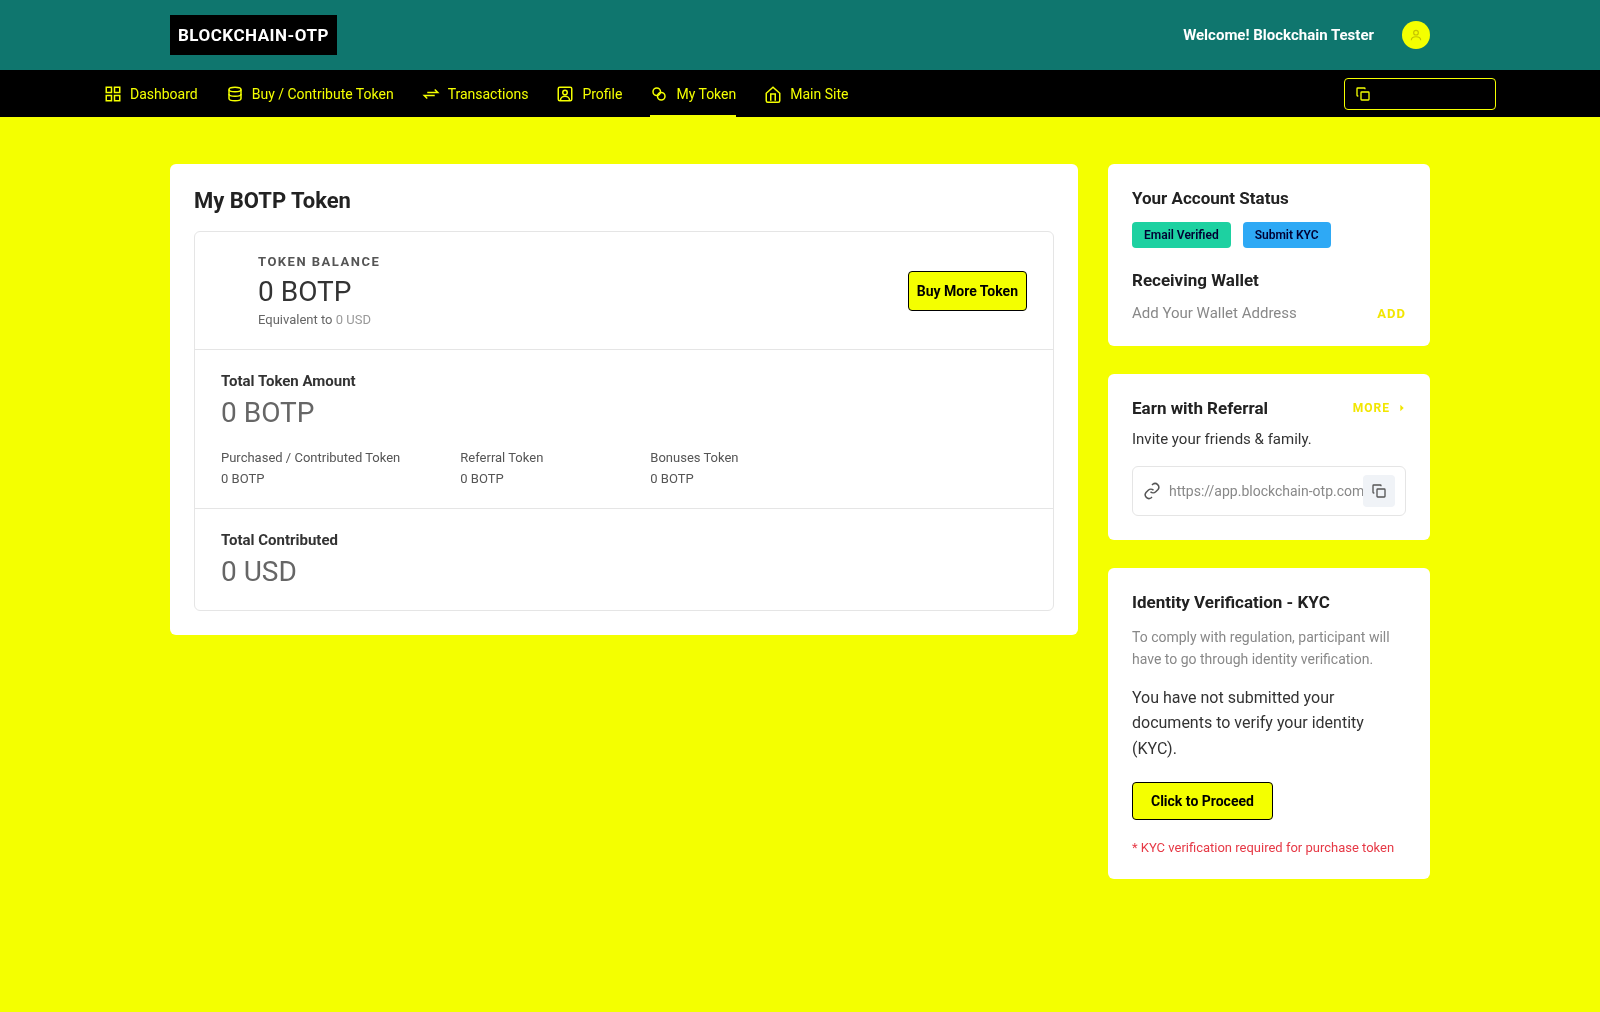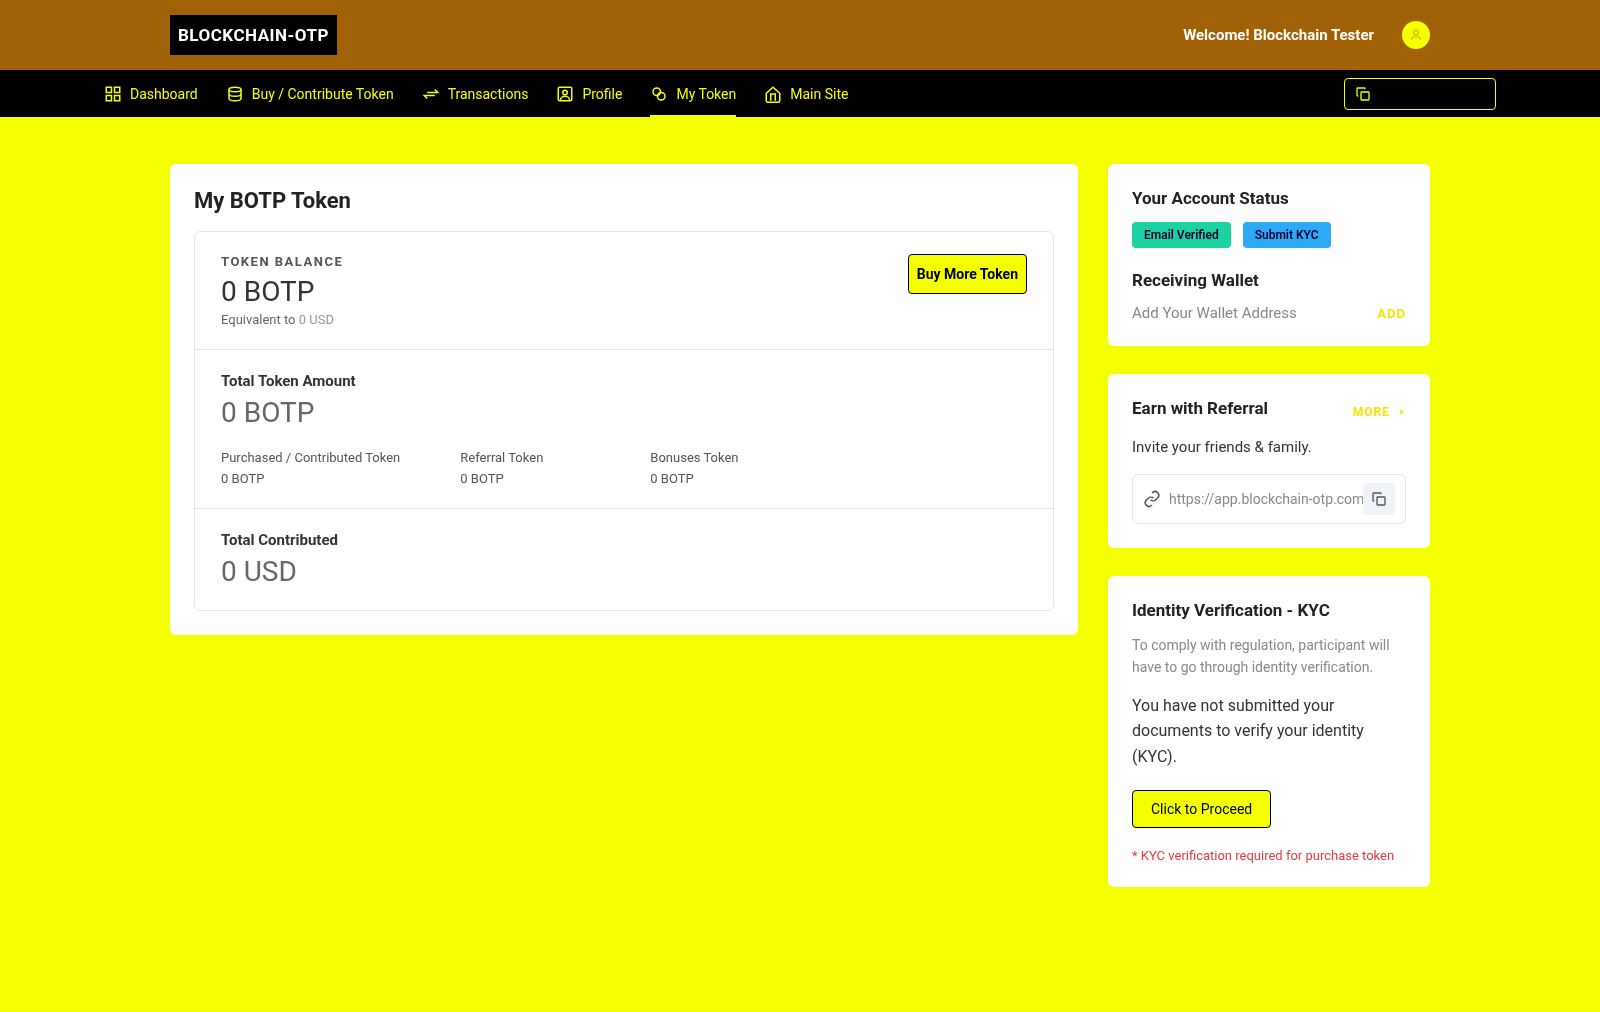--- a/index.html
+++ b/index.html
@@ -1,34 +1,34 @@
 <!DOCTYPE html>
 <html><head>
 <meta charset="utf-8">
 <style>
 * { margin:0; padding:0; box-sizing:border-box; font-family:-apple-system,BlinkMacSystemFont,"Segoe UI",Roboto,sans-serif; }
 body { background:#f4ff00; min-height:1012px; }
-.topbar { background:#a16207; height:70px; display:flex; align-items:center; justify-content:space-between; padding:0 170px; }
+.topbar { background:#0f766e; height:70px; display:flex; align-items:center; justify-content:space-between; padding:0 170px; }
 .logo { background:#000; color:#fff; font-weight:700; font-size:17px; padding:10px 8px; letter-spacing:0.5px; }
 .welcome-area { display:flex; align-items:center; gap:28px;font-weight:bold; }
 .welcome-text { color:#fff; font-size:15px; }
 .avatar { width:28px; height:28px; border-radius:50%; background:#f4ff00; display:flex; align-items:center; justify-content:center; }
 .navbar { background:#000; height:47px; display:flex; align-items:center; padding:0 104px; justify-content:space-between; }
 .nav-items { display:flex; gap:28px; }
 .nav-item { display:flex; align-items:center; gap:8px; color:#f4ff00; font-size:14px; cursor:pointer; height:47px; position:relative; }
 .nav-item.active::after { content:''; position:absolute; bottom:0; left:0; right:0; height:2px; background:#f4ff00; }
 .nav-icon { width:18px; height:18px; }
 .search-box { width:152px; height:32px; border:1px solid #f4ff00; border-radius:4px; background:transparent; display:flex; align-items:center; padding:0 10px; }
 .content { padding:47px 170px; display:flex; gap:30px; align-items:flex-start; }
 .main-card { background:#fff; border-radius:6px; padding:24px; flex:1; }
 .card-title { font-size:22px; font-weight:700; color:#222; margin-bottom:18px; }
 .inner-card { border:1px solid #e5e5e5; border-radius:6px; }
 .section { padding:22px 26px; border-bottom:1px solid #e5e5e5; }
 .section:last-child { border-bottom:none; }
-.section-top { display:flex; justify-content:space-between; align-items:flex-start; }
+.section-top { display:flex; justify-content:space-between; align-items:center;margin-left:37px; }
 .label-small { font-size:13px; font-weight:700; color:#555; letter-spacing:1.5px; }
 .big-value { font-size:28px; font-weight:400; color:#333; margin-top:6px; }
 .sub-text { font-size:13px; color:#666; margin-top:4px; }
 .sub-text .highlight { color:#999; }
 .buy-btn { background:#f4ff00; border:1px solid #000; border-radius:4px; padding:11px 8px; font-weight:700; font-size:14px; cursor:pointer; }
 .label-med { font-size:15px; font-weight:700; color:#333; }
 .stats-row { display:flex; gap:60px; margin-top:18px; }
 .stat-col { min-width:130px; }
 .stat-label { font-size:13px; color:#555; line-height:1.7; }
 .stat-val { font-size:13px; color:#555; margin-top:2px; }
@@ -44,21 +44,21 @@
 .add-link { color:#f2e600; font-size:13px; font-weight:700; letter-spacing:1px; cursor:pointer; }
 .referral-head { display:flex; justify-content:space-between; align-items:center; margin-bottom:12px; }
 .more-link { color:#f2e600; font-size:12px; font-weight:700; letter-spacing:1px; cursor:pointer; display:flex; align-items:center; gap:8px; }
 .invite-text { font-size:15px; color:#333; margin-bottom:18px; }
 .ref-input-wrap { display:flex; align-items:center; border:1px solid #e5e5e5; border-radius:6px; padding:8px 10px; }
 .link-icon { width:18px; height:18px; margin-right:8px; }
 .ref-input { flex:1; border:none; outline:none; font-size:14px; color:#888; background:transparent; }
 .copy-btn { width:32px; height:32px; background:#f0f3f7; border-radius:4px; display:flex; align-items:center; justify-content:center; cursor:pointer; }
 .kyc-desc { font-size:14px; color:#888; line-height:1.6; margin-bottom:14px; }
 .kyc-status { font-size:16px; color:#333; line-height:1.6; margin-bottom:20px; }
-.proceed-btn { background:#f4ff00; border:1px solid #000; border-radius:4px; padding:10px 18px; font-weight:400; font-size:14px; cursor:pointer; margin-bottom:20px; }
+.proceed-btn { background:#f4ff00; border:1px solid #000; border-radius:4px; padding:10px 18px; font-weight:700; font-size:14px; cursor:pointer; margin-bottom:20px; }
 .kyc-warn { font-size:13px; color:#e63946; }
 </style>
 </head>
 <body>
 
 <div class="topbar">
   <div class="logo">BLOCKCHAIN-OTP</div>
   <div class="welcome-area">
     <span class="welcome-text">Welcome! Blockchain Tester</span>
     <div class="avatar">
@@ -177,21 +177,21 @@
       </div>
       <div class="side-title">Receiving Wallet</div>
       <div class="wallet-row">
         <span class="wallet-label">Add Your Wallet Address</span>
         <span class="add-link">ADD</span>
       </div>
     </div>
 
     <div class="side-card">
       <div class="referral-head">
-        <div class="side-title" style="margin-bottom:8px">Earn with Referral</div>
+        <div class="side-title" style="margin-bottom:0">Earn with Referral</div>
         <div class="more-link">
           <span>MORE</span>
           <svg width="8" height="10" viewBox="0 0 8 12" fill="#f2e600">
               <path d="M2 2l4 4-4 4"></path>
             </svg>
         </div>
       </div>
       <div class="invite-text">Invite your friends &amp; family.</div>
       <div class="ref-input-wrap">
         <svg class="link-icon" viewBox="0 0 24 24" fill="none" stroke="#555" stroke-width="2">

